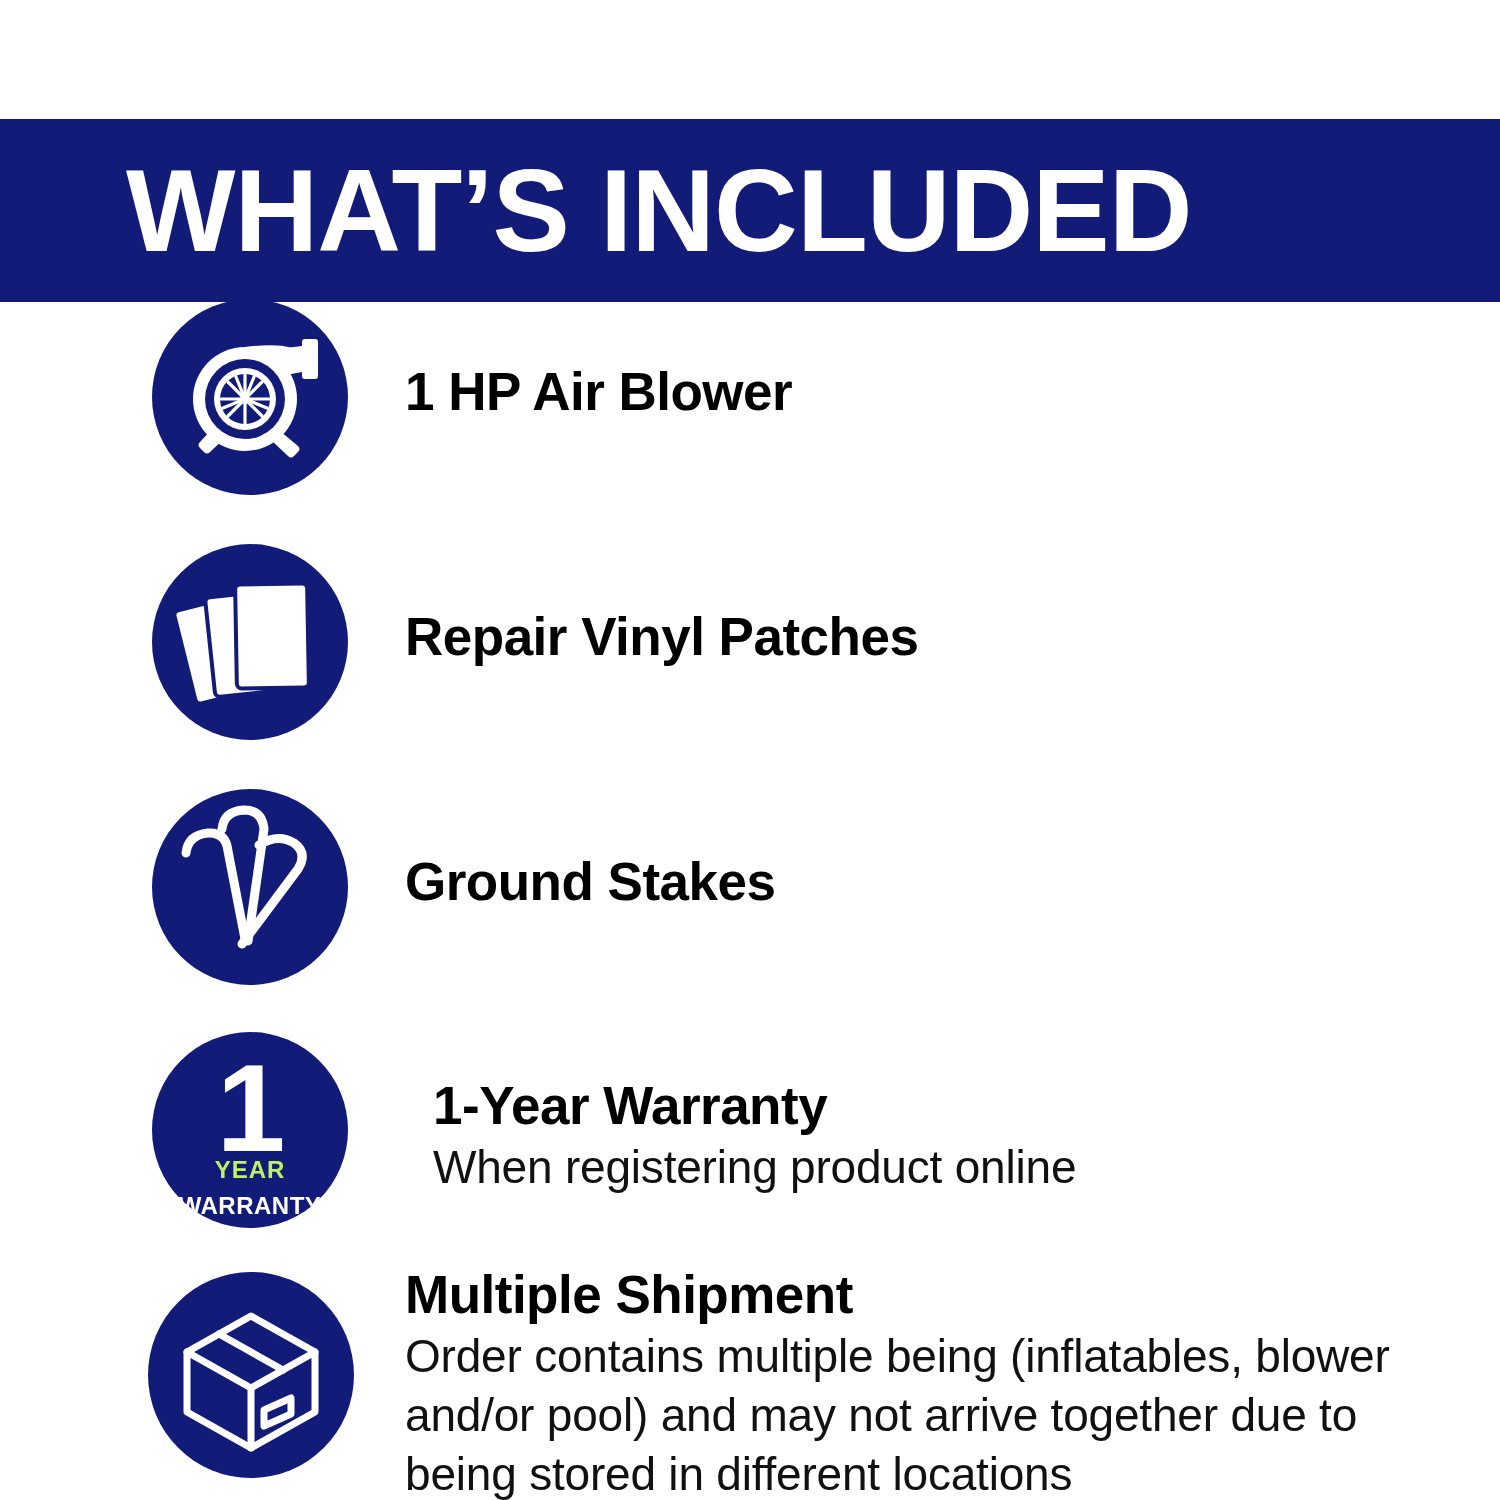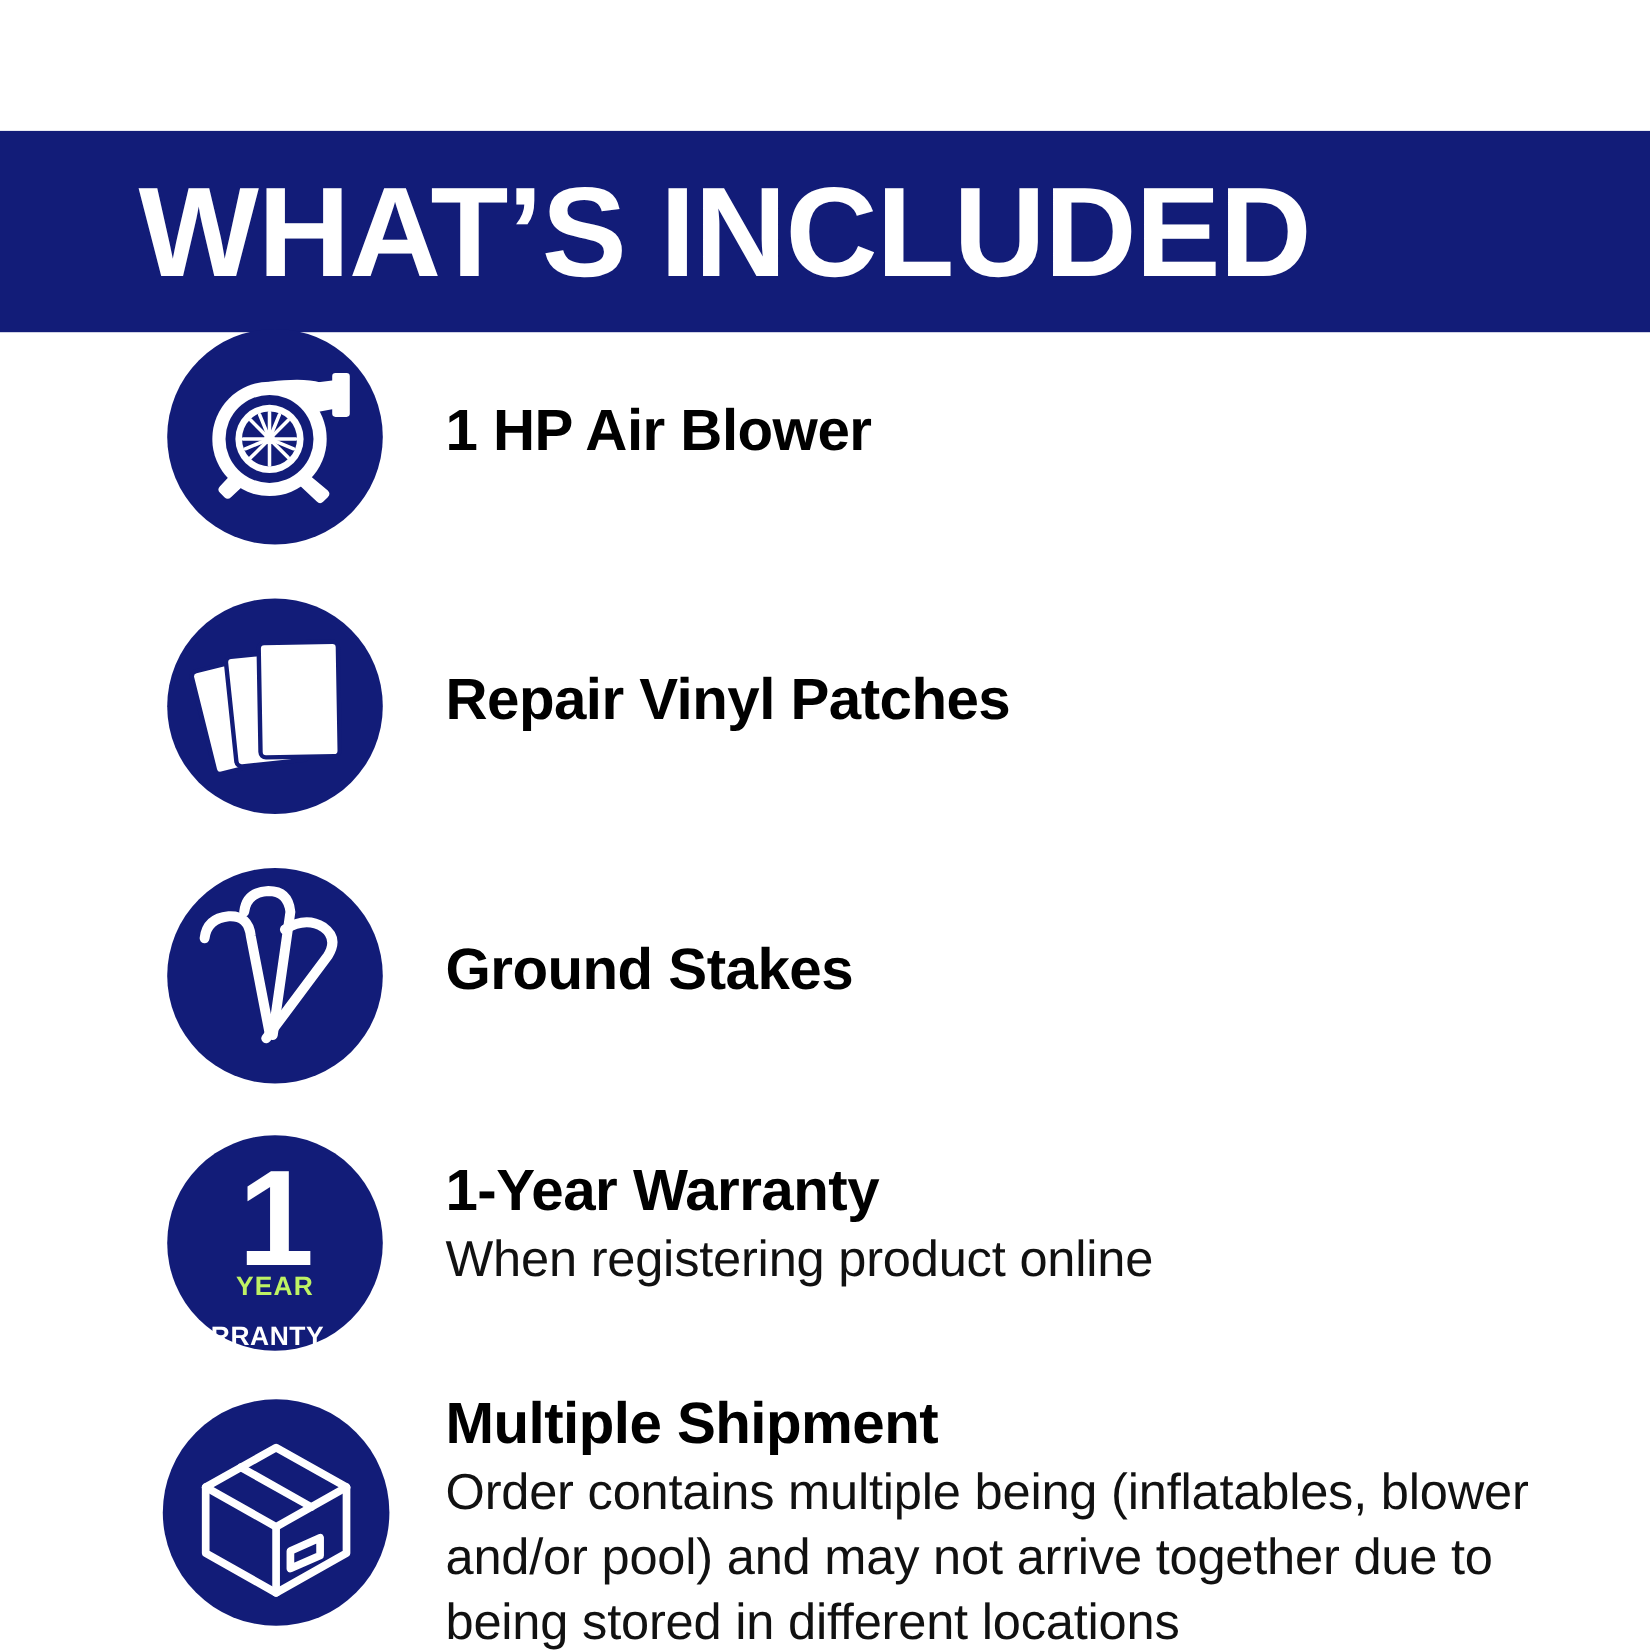--- a/index.html
+++ b/index.html
@@ -120,21 +120,22 @@
     color: #bef264;
     font-family: "Liberation Sans", sans-serif;
     font-weight: bold;
     font-size: 24px;
     letter-spacing: 1px;
     line-height: 1;
   }
   .badge-warranty {
     position: absolute;
     left: 0; right: 0;
-    top: 172px;
+    top: 162px;
+    text-align: center;
     color: #ffffff;
     font-family: "Liberation Sans", sans-serif;
     font-weight: bold;
     font-size: 24px;
     letter-spacing: 0.5px;
     line-height: 1;
   }
 </style>
 </head>
 <body>
@@ -225,21 +226,21 @@
     </div>
 
     <div class="row" style="top:772px;height:200px;">
       <div class="icon-wrap" style="top:2px;">
         <div class="circle">
           <div class="badge-1">1</div>
           <div class="badge-year">YEAR</div>
           <div class="badge-warranty">WARRANTY</div>
         </div>
       </div>
-      <div class="text-col" style="top:24px;">
+      <div class="text-col" style="top:47px;margin-left:28px;">
         <div class="row-title">1-Year Warranty</div>
         <div class="row-sub">When registering product online</div>
       </div>
     </div>
 
     <div class="row" style="top:1008px;height:210px;text-decoration:underline;">
       <div class="icon-wrap" style="top:6px;width:206px;height:206px;left:148px;">
         <div class="circle" style="width:206px;height:206px;">
           <svg viewBox="0 0 206 206" style="width:206px;height:206px;">
             <g fill="none" stroke="#ffffff" stroke-width="7" stroke-linejoin="round" stroke-linecap="round">

